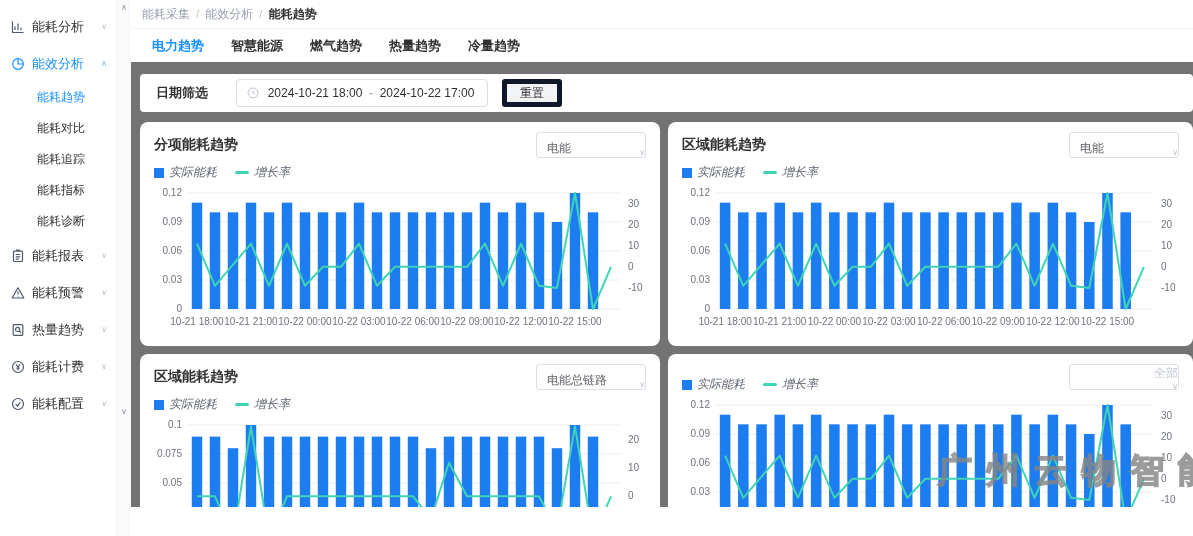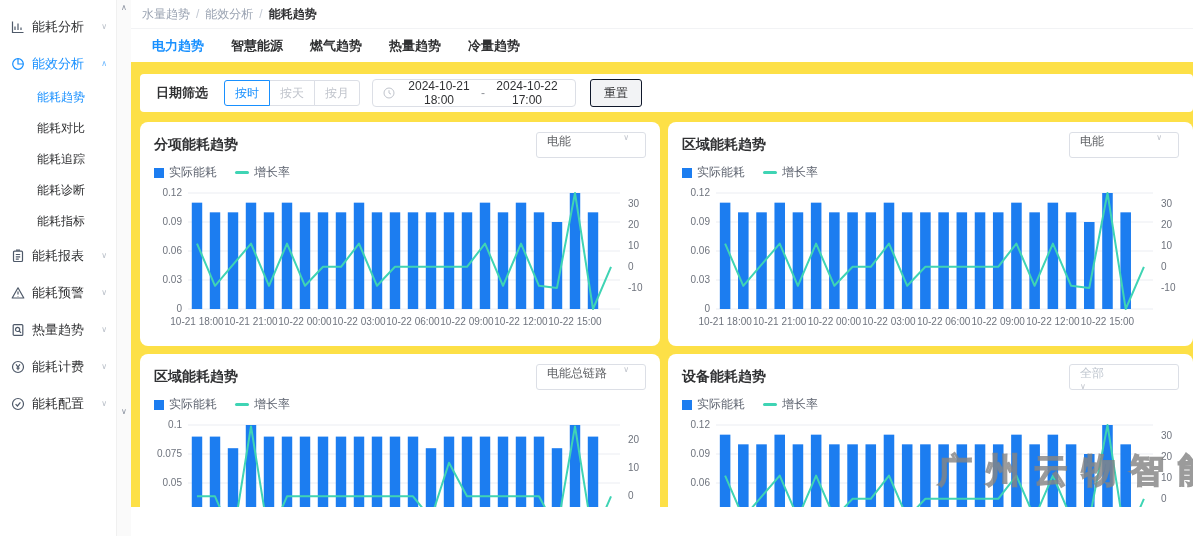--- a/index.html
+++ b/index.html
@@ -32,53 +32,53 @@
   .breadcrumb-bar { height:29px; background:#fff; border-bottom:1px solid #f2f3f5;
     display:flex; align-items:center; padding-left:11px; font-size:12px; color:#98a1b0; }
   .crumb-sep { margin:0 6px; color:#c4cad4; }
   .crumb-last { color:#303133; font-weight:bold; }
   .tabs-bar { height:33px; background:#fff; display:flex; align-items:center;
     padding-left:21px; gap:27px; font-size:13px; }
   .tab { color:#303133; font-weight:bold; cursor:pointer; }
   .tab.active { color:#1890ff; }
 
   .content { position:absolute; top:62px; left:0; right:0; height:445px;
-    background:#fde047; padding:12px 0 0 9px; overflow:hidden; }
+    background:#737373; padding:12px 0 0 9px; overflow:hidden; }
 
   
   .filter-card { width:1053px; height:38px; background:#fff; border-radius:4px;
     display:flex; align-items:center; padding:0 16px; margin-bottom:10px; }
   .filter-label { font-size:13px; font-weight:bold; color:#303133; margin-right:16px; }
   .seg { display:flex; }
   .seg-btn { height:26px; line-height:24px; padding:0 10px; border:1px solid #dcdfe6;
     background:#fff; font-size:12px; color:#c0c4cc; margin-left:-1px; cursor:pointer; }
   .seg-btn:first-child { border-radius:3px 0 0 3px; margin-left:0; }
   .seg-btn:last-child { border-radius:0 3px 3px 0; }
   .seg-btn.active { color:#1890ff; border-color:#1890ff; position:relative; z-index:2; }
-  .date-range { margin-left:12px; width:204px; height:28px; border:1px solid #dcdfe6;
+  .date-range { margin-left:12px; width:252px; height:28px; border:1px solid #dcdfe6;
     border-radius:4px; display:flex; align-items:center; padding:0 10px;
     font-size:12px; color:#303133; background:#fff; cursor:text; }
   .clock-icon { color:#c0c4cc; margin-right:6px; display:flex; }
   .date-val { flex:1; text-align:center; }
   .date-sep { color:#909399; padding:0 4px; }
   .reset-btn { margin-left:14px; height:28px; padding:0 13px; background:#f2f3f5;
-    border:1px solid #0f172a; border-radius:3px; font-size:12px; color:#303133; cursor:pointer; }
+    border:5px solid #0f172a; border-radius:3px; font-size:12px; color:#303133; cursor:pointer; }
 
   
   .grid { display:grid; grid-template-columns:520px 525px; grid-auto-rows:224px; gap:8px; }
   .panel { position:relative; background:#fff; border-radius:8px; padding:12px 14px; overflow:hidden; }
   .panel-title { font-size:14px; font-weight:bold; color:#303133; line-height:20px; }
   .panel-select { position:absolute; top:10px; right:14px; width:110px; height:26px;
     border:1px solid #dcdfe6; border-radius:3px; background:#fff; display:flex;
-    align-items:flex-start; justify-content:space-between; padding:0 16px 0 10px;
+    align-items:flex-end; justify-content:space-between; padding:0 0 0 10px;
     font-size:12px; color:#606266; cursor:pointer; }
   .panel-select.placeholder { color:#bfc6cf;flex-direction:column; }
   .select-chevron { font-size:8px; color:#c0c4cc; }
   .legend { display:flex; align-items:center; gap:18px; margin-top:10px;
-    font-size:12px; color:#5e6470; }
+    font-size:12px; color:#5e6470;font-style:italic; }
   .legend-item { display:flex; align-items:center; }
   .legend-swatch { width:10px; height:10px; margin-right:5px; }
   .legend-dash { width:14px; height:3px; border-radius:2px; margin-right:5px; }
   .chart { height:146px; margin-top:6px; }
 
   
   .watermark { position:absolute; left:938px; top:448px; z-index:9; pointer-events:none;
     font-size:34px; font-weight:bold; letter-spacing:14px; white-space:nowrap;
     color:rgba(245,245,245,0.12); -webkit-text-stroke:1.5px rgba(130,130,130,0.8); }
 </style>
@@ -108,22 +108,22 @@
               <path d="M7 1.7V7h5.3"></path>
             </svg>
         </span>
         <span class="mi-label">能效分析</span>
         <span class="mi-chevron">∧</span>
       </div>
 
       <div class="submenu-item active">能耗趋势</div>
       <div class="submenu-item">能耗对比</div>
       <div class="submenu-item">能耗追踪</div>
+      <div class="submenu-item">能耗指标</div>
       <div class="submenu-item">能耗诊断</div>
-      <div class="submenu-item">能耗指标</div>
 
       <div class="menu-item">
         <span class="mi-icon">
           <svg width="14" height="14" viewBox="0 0 14 14" fill="none" stroke="currentColor" stroke-width="1.2">
               <rect x="2.5" y="2.2" width="9" height="10.3" rx="1"></rect>
               <path d="M5 1.2h4M4.8 5.5h4.4M4.8 7.8h4.4M4.8 10.1h3"></path>
             </svg>
         </span>
         <span class="mi-label">能耗报表</span>
         <span class="mi-chevron">∨</span>
@@ -178,44 +178,39 @@
 
     <div class="side-scroll">
       <span class="scroll-arrow up">∧</span>
       <span class="scroll-arrow down">∨</span>
     </div>
   </aside>
 
   <div class="main">
 
     <div class="breadcrumb-bar">
-      <span>水量趋势</span>
+      <span>能耗采集</span>
       <span class="crumb-sep">/</span>
       <span>能效分析</span>
       <span class="crumb-sep">/</span>
       <span class="crumb-last">能耗趋势</span>
     </div>
 
     <div class="tabs-bar">
       <span class="tab active">电力趋势</span>
       <span class="tab">智慧能源</span>
       <span class="tab">燃气趋势</span>
       <span class="tab">热量趋势</span>
       <span class="tab">冷量趋势</span>
     </div>
 
     <div class="content">
 
       <div class="filter-card">
         <span class="filter-label">日期筛选</span>
-        <div class="seg">
-          <button class="seg-btn active">按时</button>
-          <button class="seg-btn">按天</button>
-          <button class="seg-btn">按月</button>
-        </div>
         <div class="date-range">
           <span class="clock-icon">
             <svg width="12" height="12" viewBox="0 0 12 12" fill="none" stroke="currentColor" stroke-width="1">
                 <circle cx="6" cy="6" r="5"></circle>
                 <path d="M6 3.2V6l2 1.2"></path>
               </svg>
           </span>
           <span class="date-val">2024-10-21 18:00</span>
           <span class="date-sep">-</span>
           <span class="date-val">2024-10-22 17:00</span>
@@ -452,21 +447,20 @@
                   <text x="205" y="138" text-anchor="middle">10-22 03:00</text>
                   <text x="259" y="138" text-anchor="middle">10-22 06:00</text>
                   <text x="313" y="138" text-anchor="middle">10-22 09:00</text>
                   <text x="367" y="138" text-anchor="middle">10-22 12:00</text>
                   <text x="421" y="138" text-anchor="middle">10-22 15:00</text>
                 </g>
               </svg></div>
         </div>
 
         <div class="panel">
-          <div class="panel-title">设备能耗趋势</div>
           <div class="panel-select placeholder">
             <span>全部</span>
             <span class="select-chevron">∨</span>
           </div>
           <div class="legend">
             <span class="legend-item">
               <span class="legend-swatch" style="background: rgb(28, 125, 240);"></span>
               <span>实际能耗</span>
             </span>
             <span class="legend-item">

